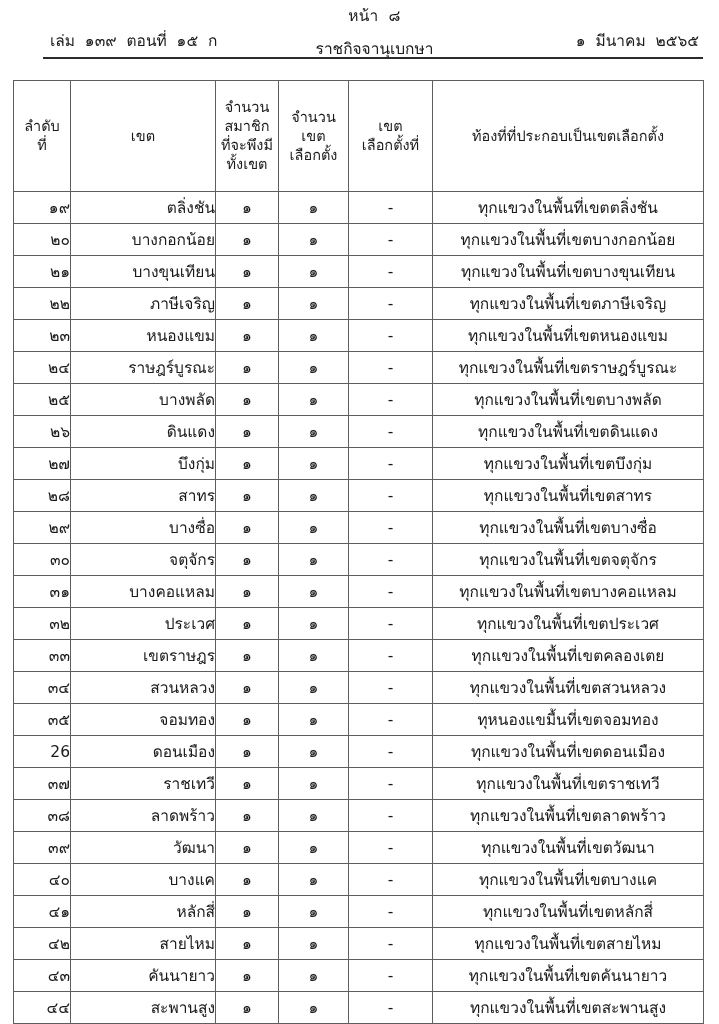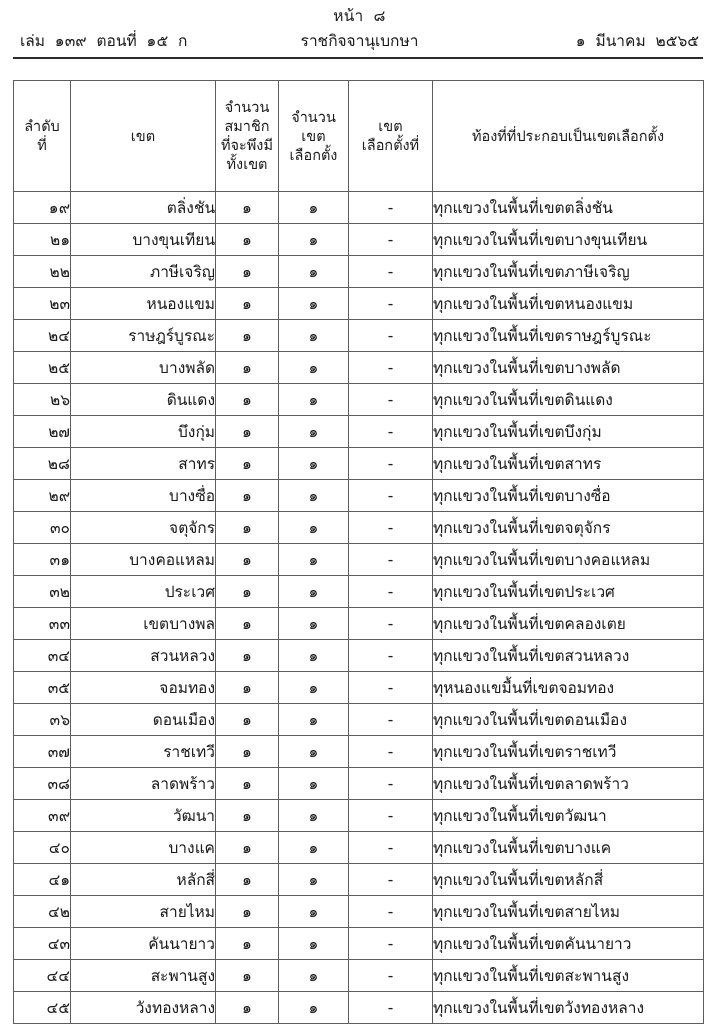--- a/index.html
+++ b/index.html
@@ -23,20 +23,21 @@
     height: 1024px;
     box-sizing: border-box;
   }
 
   
   .masthead {
     position: relative;
     height: 62px;
     padding: 0 24px;
     box-sizing: border-box;
+    margin-left: 30px;
   }
   .page-no {
     position: absolute;
     top: 6px;
     left: 0;
     right: 0;
     text-align: center;
     font-size: 15.5px;
     line-height: 20px;
     letter-spacing: 0.2px;
@@ -54,21 +55,21 @@
     left: 4px;
     top: 0;
     font-size: 15.5px;
     line-height: 22px;
     white-space: pre;
   }
   .gazette-name {
     position: absolute;
     left: 0;
     right: 0;
-    top: 0;
+    top: 8px;
     text-align: center;
     font-size: 15.5px;
     line-height: 22px;
   }
   .date-line {
     position: absolute;
     right: 4px;
     top: 0;
     font-size: 15.5px;
     line-height: 22px;
@@ -125,21 +126,21 @@
   tbody td {
     height: 31px;
     font-size: 15.5px;
     line-height: 20px;
   }
   td.no       { text-align: right; }
   td.dist     { text-align: right;  padding-left: 12px; }
   td.members  { text-align: center; }
   td.const    { text-align: center; }
   td.constno  { text-align: center; }
-  td.areas    { text-align: left;  padding-left: 10px; }
+  td.areas    { text-align: center;  padding-left: 10px; }
 </style>
 </head>
 <body>
 
 <div class="page">
 
   <div class="masthead">
     <div class="page-no">หน้า  ๘</div>
     <div class="masthead-row">
       <div class="vol-line">เล่ม  ๑๓๙  ตอนที่  ๑๕  ก</div>
@@ -203,20 +204,28 @@
       <tbody id="table-body">
           <tr>
             <td class="no">๑๙</td>
             <td class="dist">ตลิ่งชัน</td>
             <td class="members">๑</td>
             <td class="const">๑</td>
             <td class="constno">-</td>
             <td class="areas">ทุกแขวงในพื้นที่เขตตลิ่งชัน</td>
           </tr>
           <tr>
+            <td class="no">๒๐</td>
+            <td class="dist">บางกอกน้อย</td>
+            <td class="members">๑</td>
+            <td class="const">๑</td>
+            <td class="constno">-</td>
+            <td class="areas">ทุกแขวงในพื้นที่เขตบางกอกน้อย</td>
+          </tr>
+          <tr>
             <td class="no">๒๑</td>
             <td class="dist">บางขุนเทียน</td>
             <td class="members">๑</td>
             <td class="const">๑</td>
             <td class="constno">-</td>
             <td class="areas">ทุกแขวงในพื้นที่เขตบางขุนเทียน</td>
           </tr>
           <tr>
             <td class="no">๒๒</td>
             <td class="dist">ภาษีเจริญ</td>
@@ -300,21 +309,21 @@
           <tr>
             <td class="no">๓๒</td>
             <td class="dist">ประเวศ</td>
             <td class="members">๑</td>
             <td class="const">๑</td>
             <td class="constno">-</td>
             <td class="areas">ทุกแขวงในพื้นที่เขตประเวศ</td>
           </tr>
           <tr>
             <td class="no">๓๓</td>
-            <td class="dist">เขตบางพล</td>
+            <td class="dist">เขตราษฎร</td>
             <td class="members">๑</td>
             <td class="const">๑</td>
             <td class="constno">-</td>
             <td class="areas">ทุกแขวงในพื้นที่เขตคลองเตย</td>
           </tr>
           <tr>
             <td class="no">๓๔</td>
             <td class="dist">สวนหลวง</td>
             <td class="members">๑</td>
             <td class="const">๑</td>
@@ -323,21 +332,21 @@
           </tr>
           <tr>
             <td class="no">๓๕</td>
             <td class="dist">จอมทอง</td>
             <td class="members">๑</td>
             <td class="const">๑</td>
             <td class="constno">-</td>
             <td class="areas">ทุหนองแขมื้นที่เขตจอมทอง</td>
           </tr>
           <tr>
-            <td class="no">๓๖</td>
+            <td class="no">26</td>
             <td class="dist">ดอนเมือง</td>
             <td class="members">๑</td>
             <td class="const">๑</td>
             <td class="constno">-</td>
             <td class="areas">ทุกแขวงในพื้นที่เขตดอนเมือง</td>
           </tr>
           <tr>
             <td class="no">๓๗</td>
             <td class="dist">ราชเทวี</td>
             <td class="members">๑</td>

